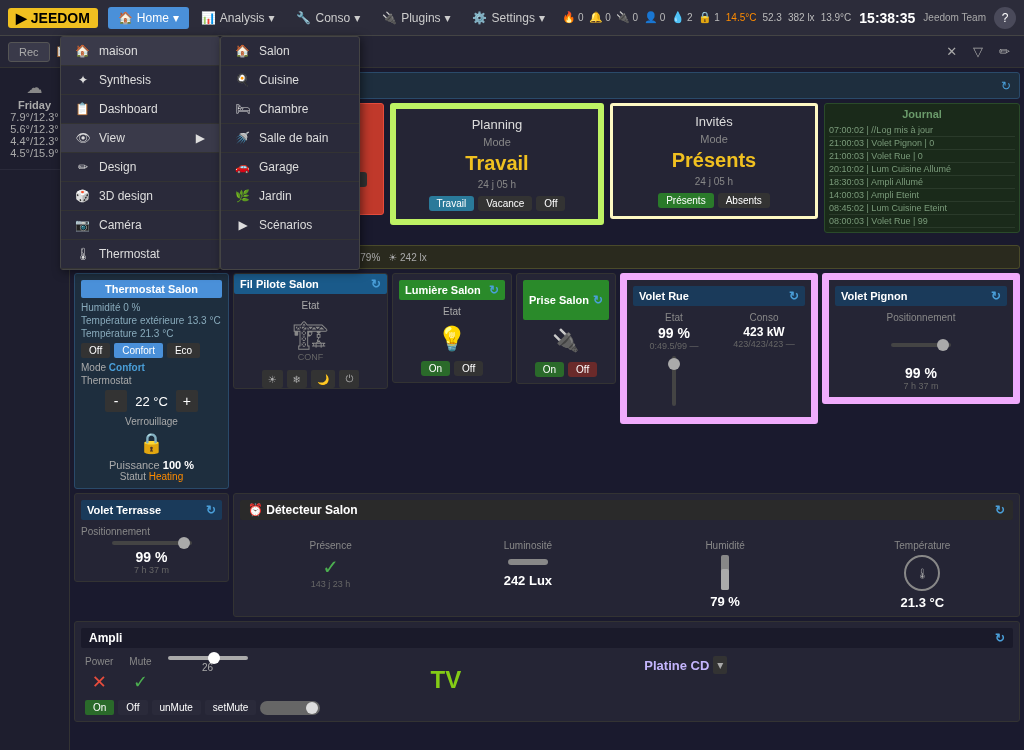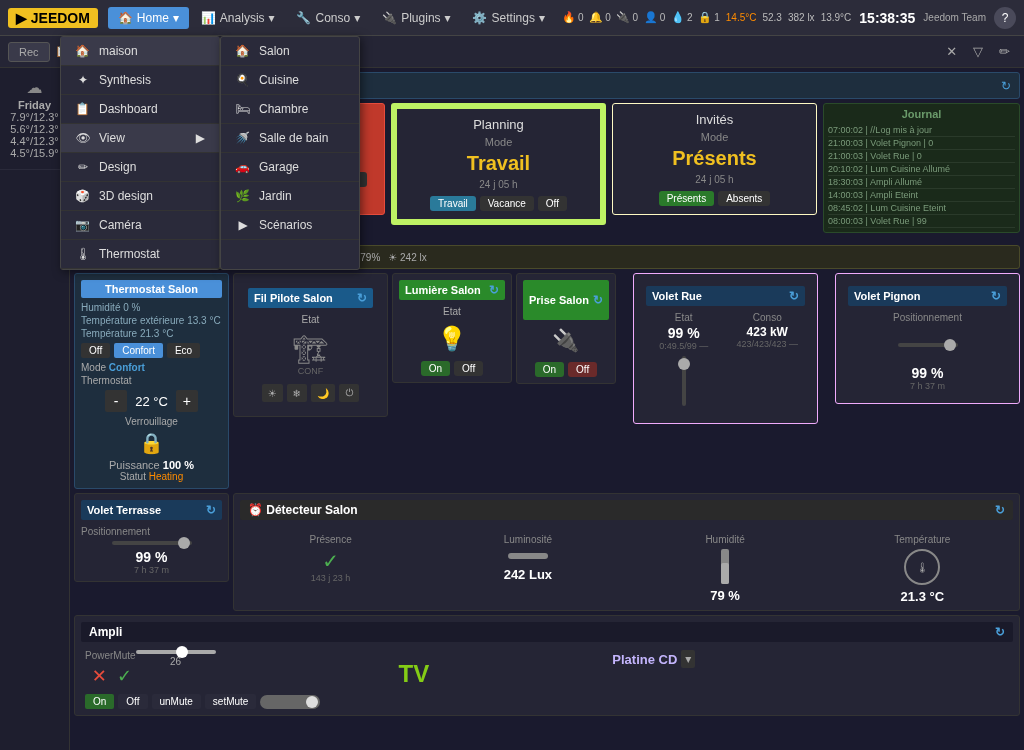--- a/index.html
+++ b/index.html
@@ -294,21 +294,21 @@
     .planning-title { font-size: 13px; color: #ddd; margin-bottom: 4px; }
     .planning-mode { font-size: 11px; color: #888; }
     .planning-value { font-size: 20px; font-weight: bold; color: #f0c020; margin: 4px 0; }
     .planning-time { font-size: 10px; color: #888; margin-bottom: 6px; }
     .planning-buttons { display: flex; gap: 4px; justify-content: center; }
 
     
     .invites-card {
       flex: 1;
       background: #252535;
-      border: 1px solid #fef9c3;
+      border: 3px solid #fef9c3;
       border-radius: 3px;
       padding: 8px;
       text-align: center;
       min-width: 130px;
     }
     .invites-value { font-size: 20px; font-weight: bold; color: #f0c020; margin: 4px 0; }
 
     
     .journal-section {
       background: #1a2a1a;
@@ -384,21 +384,21 @@
     .thermostat-power { font-size: 11px; color: #aaa; text-align: center; }
     .thermostat-statut { font-size: 10px; color: #aaa; text-align: center; }
     .statut-value { color: #ff8c00; }
 
     
     .fil-card {
       width: 155px;
       background: #252535;
       border: 1px solid #333;
       border-radius: 3px;
-      padding: 14px;
+      padding: 0;
     }
     .fil-header {
       background: #1a5a8a;
       display: flex;
       justify-content: space-between;
       align-items: center;
       padding: 3px 6px;
       border-radius: 2px;
       font-size: 11px;
       font-weight: bold;
@@ -460,25 +460,24 @@
       color: #fff;
       margin-bottom: 0;
     }
     .prise-icon { font-size: 22px; text-align: center; color: #e74c3c; margin: 8px 0; }
     .prise-buttons { display: flex; gap: 4px; justify-content: center; }
 
     
     .volet-card {
       flex: 1;
       background: #252535;
-      border: 1px solid #f0abfc;
-      border-radius: 3px;
-      padding: 12px;
+      border: 7px solid #f0abfc;
+      border-radius: 3px;
+      padding: 6px;
       min-width: 120px;
-      margin-left: 13px;
     }
     .volet-header {
       display: flex;
       justify-content: space-between;
       align-items: center;
       padding: 3px 6px;
       border-radius: 2px;
       font-size: 11px;
       font-weight: bold;
       color: #fff;
@@ -928,21 +927,21 @@
       <div style="display:flex;align-items:center;justify-content:center;gap:8px;margin:4px 0;">
         <div class="slider-h" style="width:80px;">
           <div class="slider-h-thumb" style="right:2px;"></div>
         </div>
       </div>
       <div class="volet-value" style="text-align:center;">99 %</div>
       <div class="volet-sub" style="text-align:center;">7 h 37 m</div>
     </div>
 
     <div style="flex:1;background:#252535;border:1px solid #333;border-radius:3px;padding:6px;">
-      <div style="background:#2a2a2a;display:flex;justify-content:space-between;align-items:center;padding:3px 8px;border-radius:2px;font-size:12px;font-weight:bold;color:#fff;margin-bottom:14px;">
+      <div style="background:#2a2a2a;display:flex;justify-content:space-between;align-items:center;padding:3px 8px;border-radius:2px;font-size:12px;font-weight:bold;color:#fff;margin-bottom:20px;">
         <span>⏰ <span>Détecteur Salon</span></span>
         <span class="refresh-icon">↻</span>
       </div>
       <div style="display:flex;gap:16px;">
         <div class="detect-col">
           <div class="detect-label">Présence</div>
           <div class="detect-check">✓</div>
           <div class="detect-sub">143 j 23 h</div>
         </div>
         <div class="detect-col">
@@ -967,21 +966,21 @@
       </div>
     </div>
 
   </div>
 
   <div class="ampli-section">
     <div class="ampli-header">
       <span>Ampli</span>
       <span class="refresh-icon">↻</span>
     </div>
-    <div style="display:flex;align-items:flex-start;padding:0 4px;">
+    <div style="display:flex;align-items:flex-start;gap:16px;padding:0 4px;">
       <div class="ampli-col">
         <div class="ampli-label">Power</div>
         <div class="ampli-x">✕</div>
       </div>
       <div class="ampli-col">
         <div class="ampli-label">Mute</div>
         <div class="ampli-check">✓</div>
       </div>
       <div class="ampli-col">
         <div class="ampli-slider-track">

